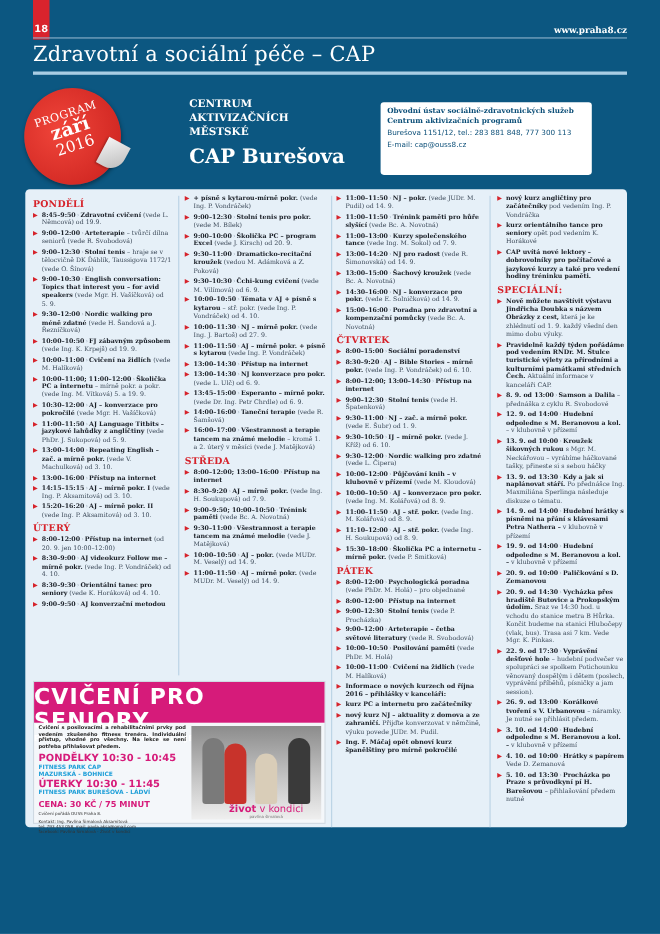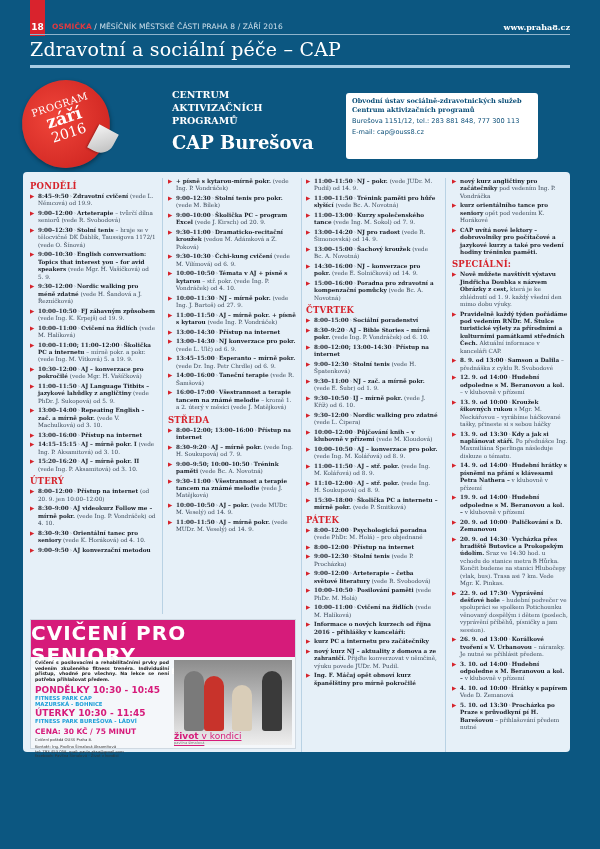--- a/index.html
+++ b/index.html
@@ -49,47 +49,46 @@
   .ad-h1 { font-size: 20px; font-weight: bold; letter-spacing: 1px; line-height: 22px; padding-top: 2px; }
   .ad-h2 { font-size: 7.5px; font-weight: bold; letter-spacing: 0.6px; line-height: 11px; }
   .ad-body { position: absolute; left: 4px; top: 40px; width: 134px; font-family: "DejaVu Sans", sans-serif; }
   .ad-desc { font-size: 4.6px; line-height: 5.6px; color: #222; font-weight: bold; text-align: justify; }
   .ad-day { font-size: 9px; font-weight: bold; color: #d61b7a; line-height: 10px; margin-top: 3px; }
   .ad-place { font-size: 5.4px; font-weight: bold; color: #1f9fd8; line-height: 6px; }
   .ad-price { font-size: 7.5px; font-weight: bold; color: #d61b7a; margin-top: 3px; }
   .ad-small { font-size: 3.8px; color: #333; line-height: 4.6px; margin-top: 2px; }
   .ad-photo { position: absolute; left: 143px; top: 40px; width: 118px; height: 85px; background: linear-gradient(180deg, #8c8c8c, #c9c9c9 60%, #efefef); overflow: hidden; }
   .ad-photo .fig { position: absolute; bottom: 14px; width: 20px; height: 60px; border-radius: 10px 10px 3px 3px; }
-  .ad-logo { position: absolute; left: 143px; top: 111px; width: 136px; font-family: "DejaVu Sans", sans-serif; font-size: 9px; font-weight: bold; color: #d61b7a; text-decoration: underline; }
+  .ad-logo { position: absolute; left: 143px; top: 111px; width: 136px; text-align: center; font-family: "DejaVu Sans", sans-serif; font-size: 9px; font-weight: bold; color: #d61b7a; }
   .ad-logo span { color: #d61b7a; font-weight: normal; }
   .ad-logo small { display: block; font-size: 3.6px; color: #777; font-weight: normal; line-height: 4px; }
 </style>
 </head>
 <body>
 
 <div class="topbar">
   <div class="pagenum">18</div>
-  <div class="mag"><span class="brand">OSMIČKA</span><span> / MĚSÍČNÍK MĚSTSKÉ ČÁSTI PRAHA 8 / ZÁŘÍ 2016</span></div>
   <div class="site">www.praha8.cz</div>
   <div class="rule1"></div>
 </div>
 <div class="section-title">Zdravotní a sociální péče – CAP</div>
 <div class="rule2"></div>
 
 <div class="sticker">
   <div class="s1">PROGRAM</div>
   <div class="s2">září</div>
   <div class="s3">2016</div>
 </div>
 <div class="curl"></div>
 
 <div class="centrum">
   <div>CENTRUM</div>
   <div>AKTIVIZAČNÍCH</div>
-  <div>PROGRAMŮ</div>
+  <div>MĚSTSKÉ</div>
 </div>
 <div class="cap-title">CAP Burešova</div>
 
 <div class="infobox">
   <div class="org">Obvodní ústav sociálně-zdravotnických služeb</div>
   <div class="org">Centrum aktivizačních programů</div>
   <div class="addr">Burešova 1151/12, tel.: 283 881 848, 777 300 113</div>
   <div class="addr">E-mail: cap@ouss8.cz</div>
 </div>
 

